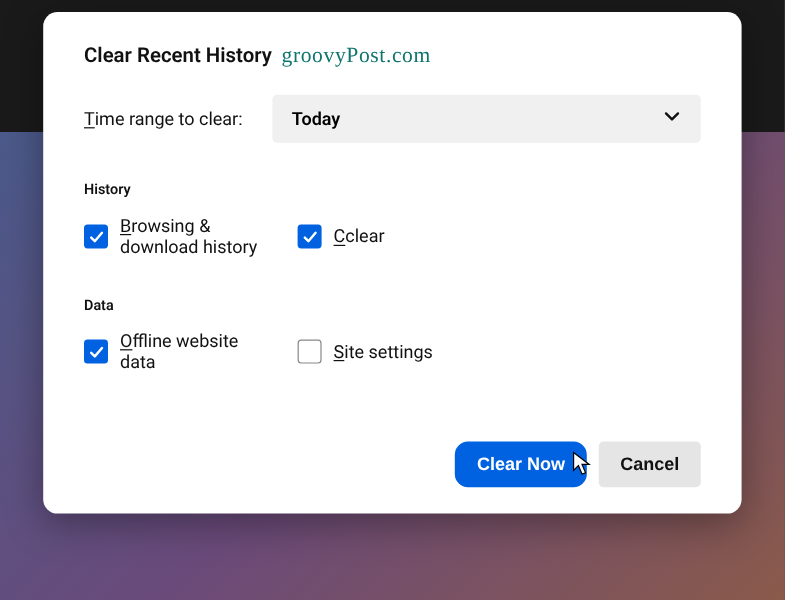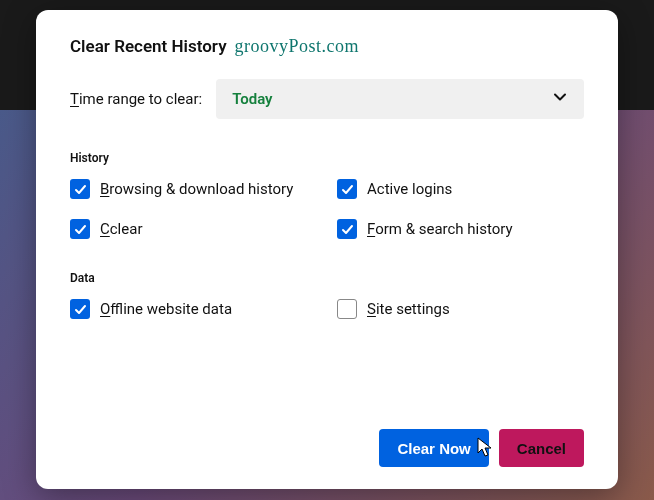--- a/index.html
+++ b/index.html
@@ -20,21 +20,21 @@
     .bg-bottom {
       position: absolute;
       top: 110px; left: 0; right: 0; bottom: 0;
       background: linear-gradient(135deg, #4a5a8a 0%, #6a4a7a 50%, #8a5a4a 100%);
     }
     .dialog {
       position: absolute;
       top: 10px;
       left: 36px;
       width: 582px;
-      height: 479px;
+      height: 418px;
       background: #fff;
       border-radius: 12px;
       box-shadow: 0 8px 32px rgba(0,0,0,0.35);
       padding: 26px 34px 22px 34px;
     }
     .title-row {
       display: flex;
       align-items: baseline;
       gap: 8px;
     }
@@ -46,53 +46,53 @@
     .watermark {
       font-size: 18px;
       color: #0f766e;
       font-family: Georgia, serif;
       font-weight: 400;
       letter-spacing: 0.5px;
     }
     .range-row {
       display: flex;
       align-items: center;
-      gap: 14px;
+      gap: 25px;
       margin-top: 22px;
     }
     .range-label {
       font-size: 15px;
       color: #111;
     }
     .underline-first { text-decoration: underline; text-underline-offset: 2px; }
     .select {
       flex: 1;
       height: 40px;
       background: #f0f0f0;
       border-radius: 4px;
       display: flex;
       align-items: center;
       justify-content: space-between;
       padding: 0 16px;
       font-size: 15px;
       font-weight: 600;
-      color: #15803d;
+      color: #000000;
       cursor: pointer;
     }
     .chevron svg { width: 16px; height: 16px; }
     .section-title {
       font-size: 12px;
       font-weight: 600;
       color: #111;
       margin-top: 32px;
       margin-bottom: 14px;
     }
     .checkbox-grid {
       display: grid;
-      grid-template-columns: 1fr 1fr;
+      grid-template-columns: 1fr 1fr 1fr;
       column-gap: 20px;
       row-gap: 20px;
     }
     .checkbox-item {
       display: flex;
       align-items: center;
       gap: 10px;
       cursor: pointer;
     }
     .cbx {
@@ -132,23 +132,24 @@
       font-weight: 600;
       display: flex;
       align-items: center;
       cursor: pointer;
       border: none;
     }
     .btn-primary {
       background: #0062e0;
       color: #fff;
       position: relative;
+      border-radius: 11px;
     }
     .btn-secondary {
-      background: #be185d;
+      background: #e5e5e5;
       color: #111;
     }
     .cursor {
       position: absolute;
       top: 8px;
       right: -6px;
       pointer-events: none;
     }
     .cursor svg { width: 18px; height: 22px; }
   </style>
@@ -187,37 +188,21 @@
           </svg>
         </div>
       <div class="cbx-label"><span class="underline-first">B</span><span>rowsing &amp; download history</span></div>
     </div>
     <div class="checkbox-item">
       <div class="cbx checked">
           <svg viewBox="0 0 13 13">
             <path d="M2 7 L5 10 L11 3" stroke="#fff" stroke-width="2" fill="none" stroke-linecap="round" stroke-linejoin="round"></path>
           </svg>
         </div>
-      <div class="cbx-label"><span>Active logins</span></div>
-    </div>
-    <div class="checkbox-item">
-      <div class="cbx checked">
-          <svg viewBox="0 0 13 13">
-            <path d="M2 7 L5 10 L11 3" stroke="#fff" stroke-width="2" fill="none" stroke-linecap="round" stroke-linejoin="round"></path>
-          </svg>
-        </div>
       <div class="cbx-label"><span class="underline-first">C</span><span>clear</span></div>
-    </div>
-    <div class="checkbox-item">
-      <div class="cbx checked">
-          <svg viewBox="0 0 13 13">
-            <path d="M2 7 L5 10 L11 3" stroke="#fff" stroke-width="2" fill="none" stroke-linecap="round" stroke-linejoin="round"></path>
-          </svg>
-        </div>
-      <div class="cbx-label"><span class="underline-first">F</span><span>orm &amp; search history</span></div>
     </div>
   </div>
 
   <div class="section-title">Data</div>
 
   <div class="checkbox-grid">
     <div class="checkbox-item">
       <div class="cbx checked">
           <svg viewBox="0 0 13 13">
             <path d="M2 7 L5 10 L11 3" stroke="#fff" stroke-width="2" fill="none" stroke-linecap="round" stroke-linejoin="round"></path>

